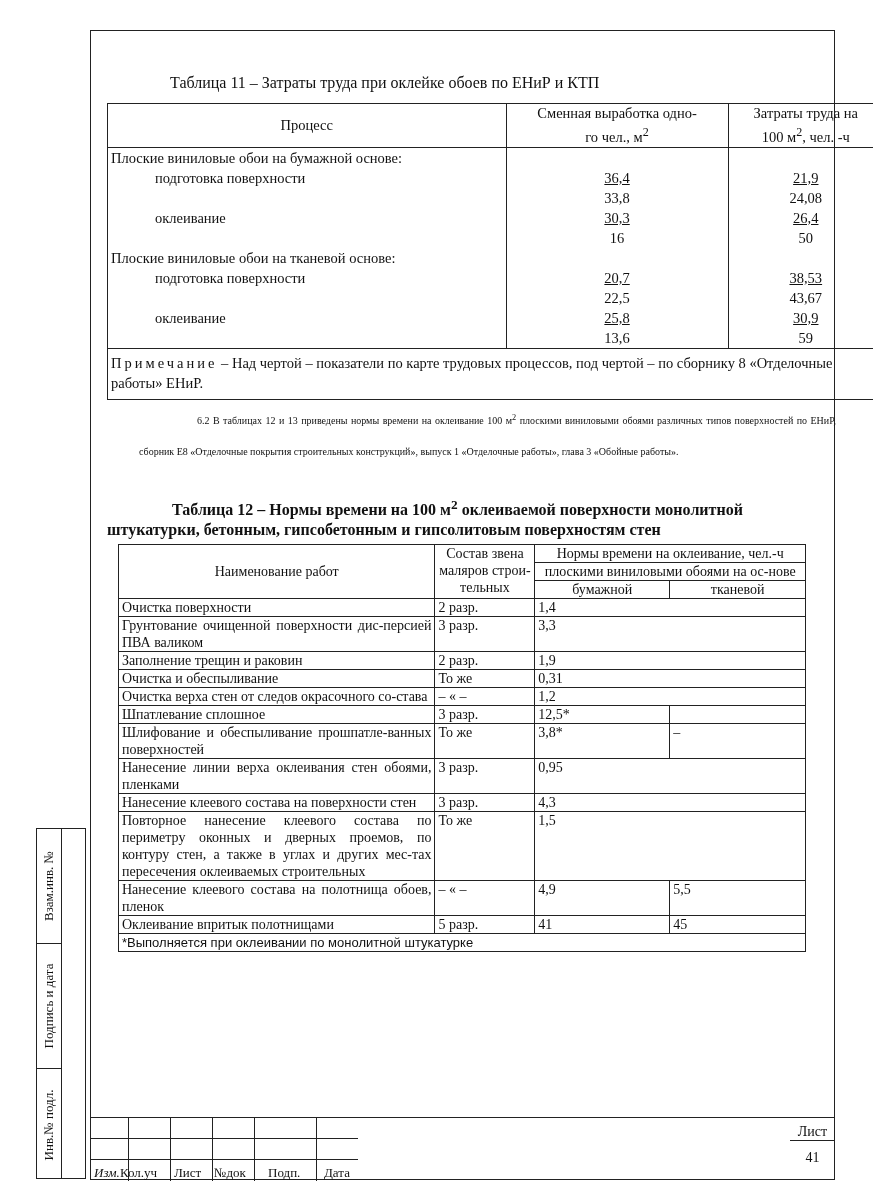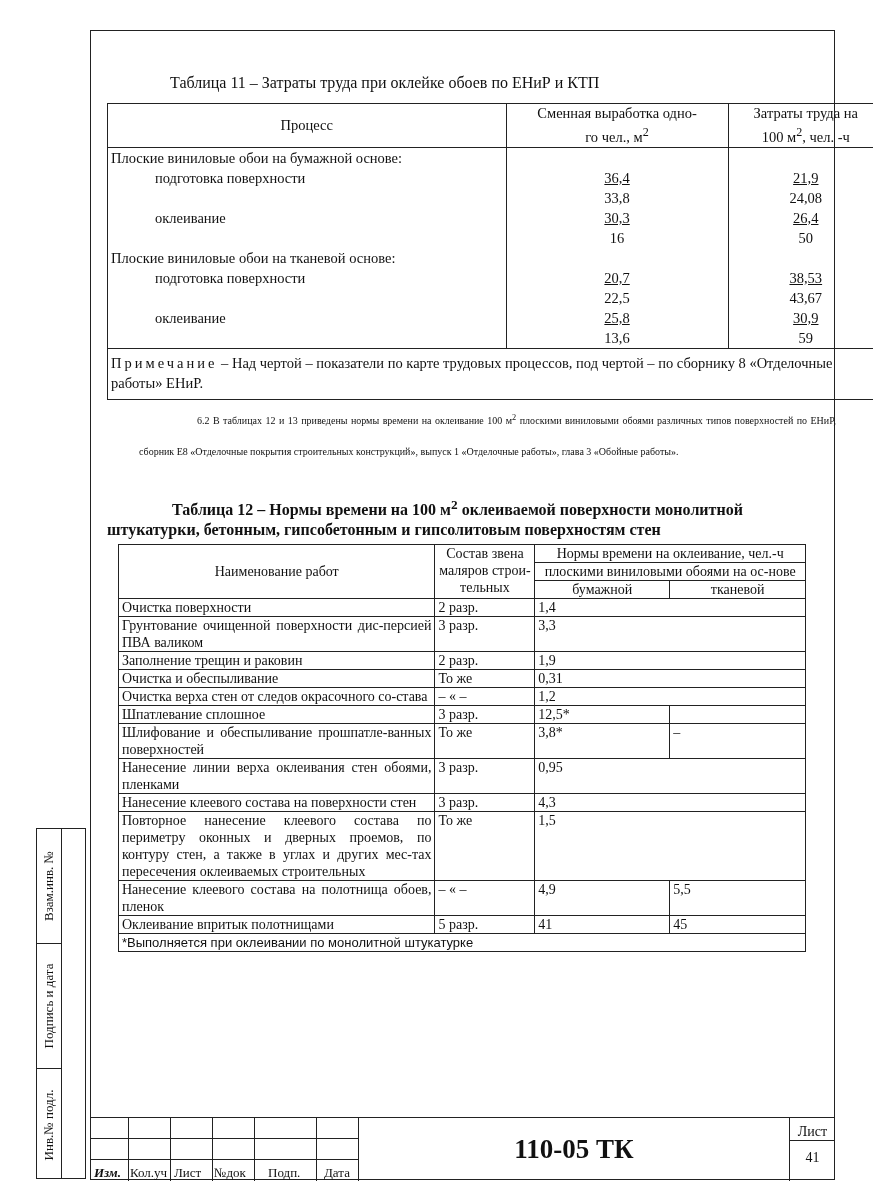--- a/index.html
+++ b/index.html
@@ -214,23 +214,22 @@
 
 <div class="abs stamp">
   <div class="stamp-grid">
     <div class="sg-h" style="top:20px;"></div>
     <div class="sg-h" style="top:41px;"></div>
     <div class="sg-v" style="left:38px;"></div>
     <div class="sg-v" style="left:80px;"></div>
     <div class="sg-v" style="left:122px;"></div>
     <div class="sg-v" style="left:164px;"></div>
     <div class="sg-v" style="left:226px;"></div>
-    <div class="sg-lbl" style="left:4px;font-weight:bold;">Изм.</div>
-    <div class="sg-lbl" style="left:40px; font-style:normal;">Кол.уч</div>
+    <div class="sg-lbl" style="left:4px;">Изм.</div>
+    <div class="sg-lbl" style="left:30px; font-style:normal;">Кол.уч</div>
     <div class="sg-lbl" style="left:84px; font-style:normal;">Лист</div>
     <div class="sg-lbl" style="left:124px; font-style:normal;">№док</div>
     <div class="sg-lbl" style="left:178px; font-style:normal;">Подп.</div>
     <div class="sg-lbl" style="left:234px; font-style:normal;">Дата</div>
   </div>
-  <div class="docnum">110-05 ТК</div>
   <div class="sheet-lbl">Лист</div>
   <div class="sheet-num">41</div>
 </div>
 
 </body></html>

